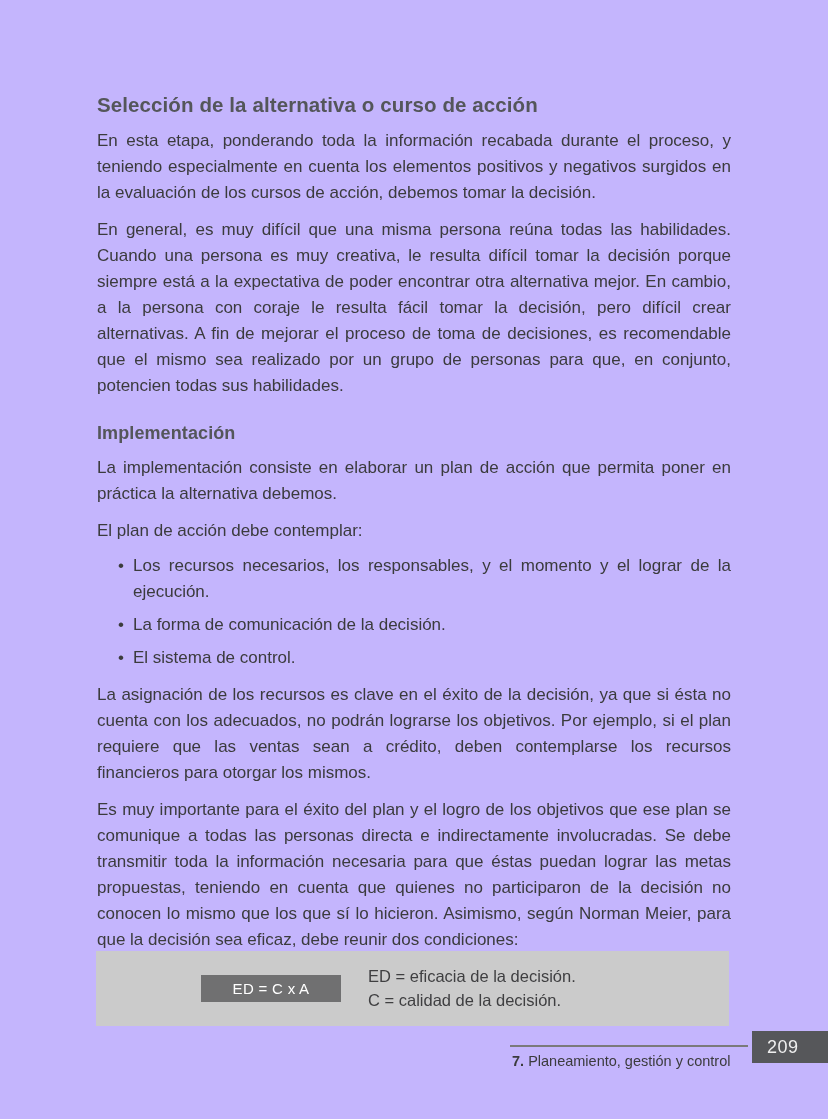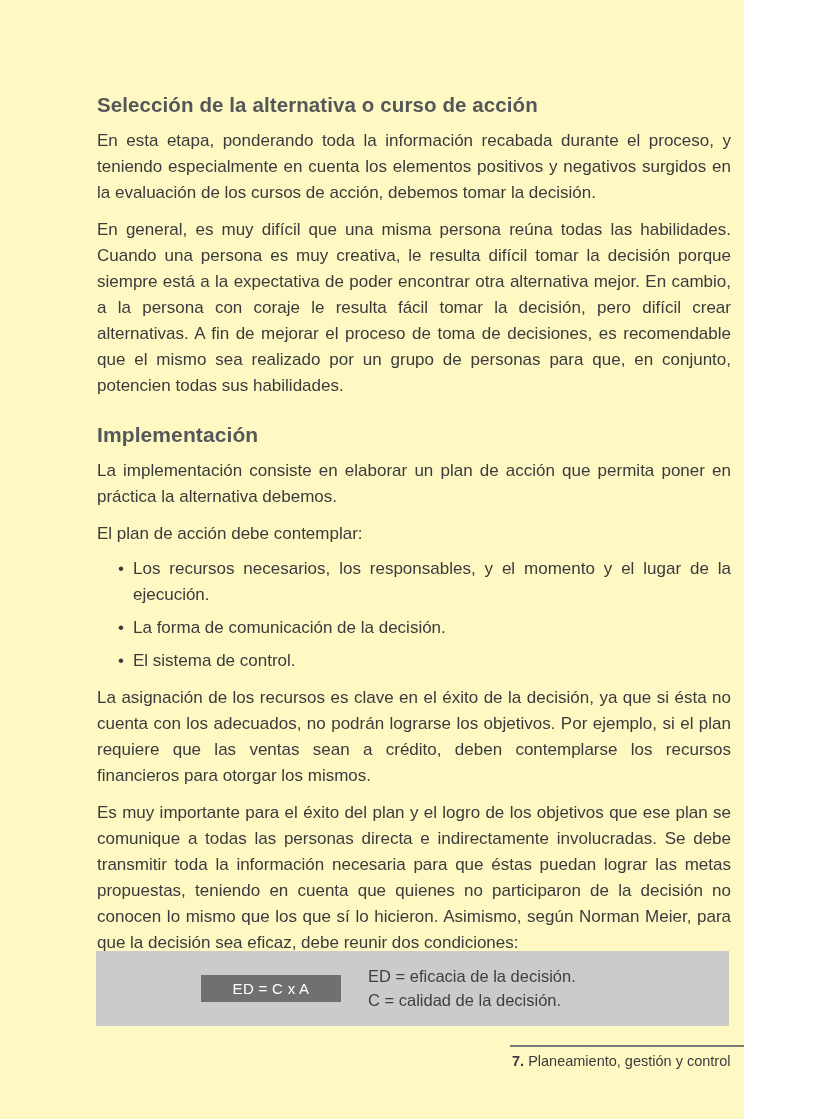--- a/index.html
+++ b/index.html
@@ -3,41 +3,41 @@
 <meta charset="utf-8">
 <style>
   * { margin: 0; padding: 0; box-sizing: border-box; }
   html, body { background: #ffffff; }
   body {
     font-family: "Liberation Sans", "DejaVu Sans", sans-serif;
     color: #3b3b3d;
   }
   .page {
     position: relative;
-    width: 744px;
+    width: 828px;
     height: 1119px;
-    background: #fef9c3;
+    background: #c4b5fd;
     overflow: hidden;
   }
   .content {
     position: absolute;
     left: 97px;
     top: 0;
     width: 634px;
   }
   h1.section-heading {
     margin-top: 93px;
     font-size: 20.5px;
     font-weight: bold;
     color: #54565a;
     letter-spacing: 0.1px;
   }
   h2.section-heading {
     margin-top: 24px;
-    font-size: 21px;
+    font-size: 18px;
     font-weight: bold;
     color: #54565a;
     letter-spacing: 0.1px;
   }
   p.body-par {
     margin-top: 11px;
     font-size: 17px;
     line-height: 26px;
     text-align: justify;
     color: #3b3b3d;
@@ -138,21 +138,21 @@
 
     <p class="body-par">En general, es muy difícil que una misma persona reúna todas las habilidades. Cuando una persona es muy creativa, le resulta difícil tomar la decisión porque siempre está a la expectativa de poder encontrar otra alternativa mejor. En cambio, a la persona con coraje le resulta fácil tomar la decisión, pero difícil crear alternativas. A fin de mejorar el proceso de toma de decisiones, es recomendable que el mismo sea realizado por un grupo de personas para que, en conjunto, potencien todas sus habilidades.</p>
 
     <h2 class="section-heading">Implementación</h2>
 
     <p class="body-par">La implementación consiste en elaborar un plan de acción que permita poner en práctica la alternativa debemos.</p>
 
     <p class="body-par">El plan de acción debe contemplar:</p>
 
     <ul class="bullet-list">
-      <li>Los recursos necesarios, los responsables, y el momento y el lugar de la ejecución.</li>
+      <li>Los recursos necesarios, los responsables, y el momento y el lograr de la ejecución.</li>
       <li>La forma de comunicación de la decisión.</li>
       <li>El sistema de control.</li>
     </ul>
 
     <p class="body-par">La asignación de los recursos es clave en el éxito de la decisión, ya que si ésta no cuenta con los adecuados, no podrán lograrse los objetivos. Por ejemplo, si el plan requiere que las ventas sean a crédito, deben contemplarse los recursos financieros para otorgar los mismos.</p>
 
     <p class="body-par">Es muy importante para el éxito del plan y el logro de los objetivos que ese plan se comunique a todas las personas directa e indirectamente involucradas. Se debe transmitir toda la información necesaria para que éstas puedan lograr las metas propuestas, teniendo en cuenta que quienes no participaron de la decisión no conocen lo mismo que los que sí lo hicieron. Asimismo, según Norman Meier, para que la decisión sea eficaz, debe reunir dos condiciones:</p>
 
     <ul class="bullet-list">
       <li>Calidad propia de la decisión.</li>

